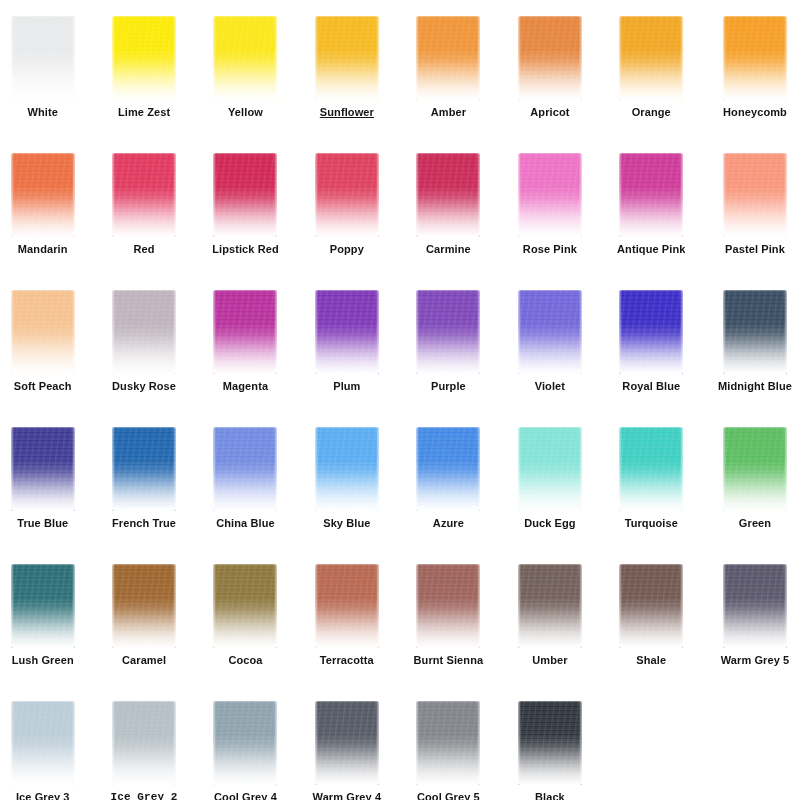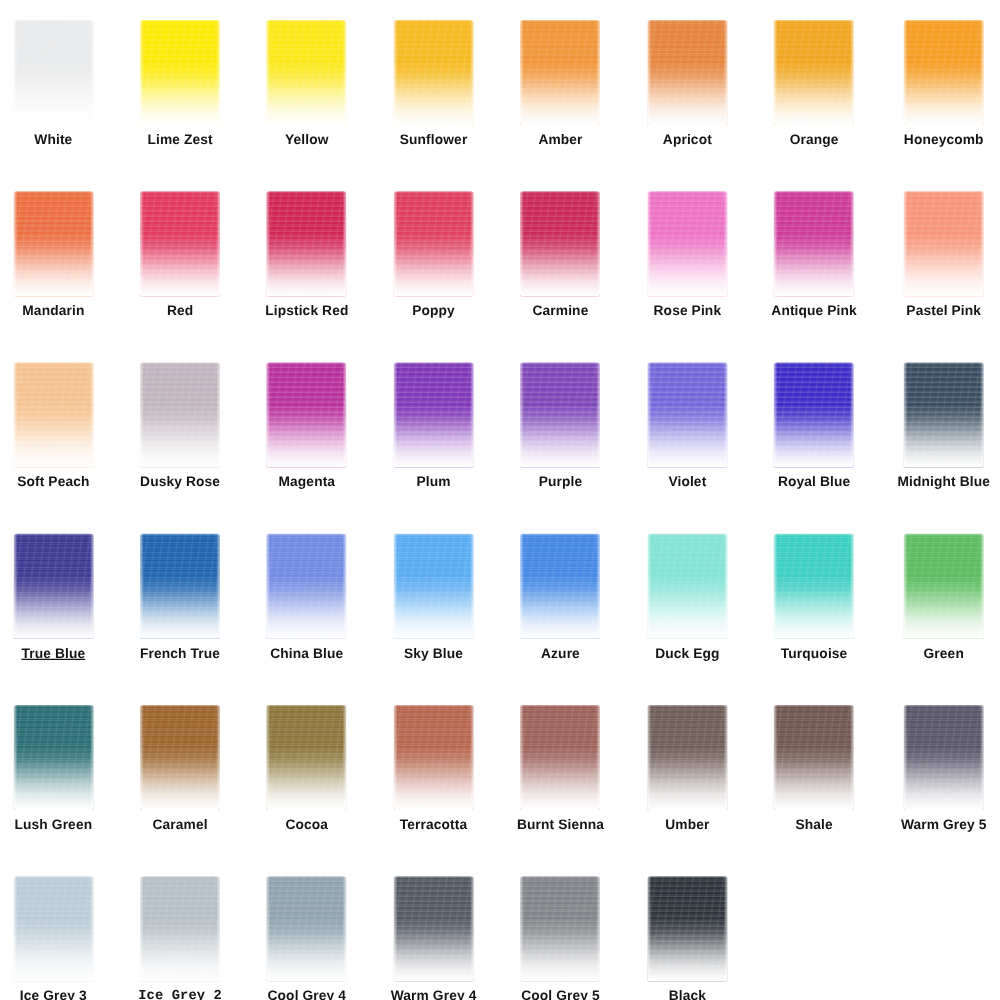--- a/index.html
+++ b/index.html
@@ -136,21 +136,21 @@
       </div>
       <div class="label" style="color: rgb(20, 20, 20);">Yellow</div>
     </div>
     <div class="cell">
       <div class="swatch-wrap">
         <div class="swatch" style="background: rgb(245, 184, 26);"></div>
         <div class="grain"></div>
         <div class="fade"></div>
         <div class="edge"></div>
       </div>
-      <div class="label" style="color: rgb(20, 20, 20);">Sunflower</div>
+      <div class="label" style="color: rgb(20, 20, 20); text-decoration: underline;">Sunflower</div>
     </div>
     <div class="cell">
       <div class="swatch-wrap">
         <div class="swatch" style="background: rgb(239, 146, 51);"></div>
         <div class="grain"></div>
         <div class="fade"></div>
         <div class="edge"></div>
       </div>
       <div class="label" style="color: rgb(20, 20, 20);">Amber</div>
     </div>
@@ -325,21 +325,21 @@
       </div>
       <div class="label" style="color: rgb(20, 20, 20);">Midnight Blue</div>
     </div>
     <div class="cell">
       <div class="swatch-wrap">
         <div class="swatch" style="background: rgb(58, 54, 145);"></div>
         <div class="grain"></div>
         <div class="fade"></div>
         <div class="edge"></div>
       </div>
-      <div class="label" style="color: rgb(20, 20, 20); text-decoration: underline;">True Blue</div>
+      <div class="label" style="color: rgb(20, 20, 20);">True Blue</div>
     </div>
     <div class="cell">
       <div class="swatch-wrap">
         <div class="swatch" style="background: rgb(25, 97, 171);"></div>
         <div class="grain"></div>
         <div class="fade"></div>
         <div class="edge"></div>
       </div>
       <div class="label" style="color: rgb(20, 20, 20);">French True</div>
     </div>

